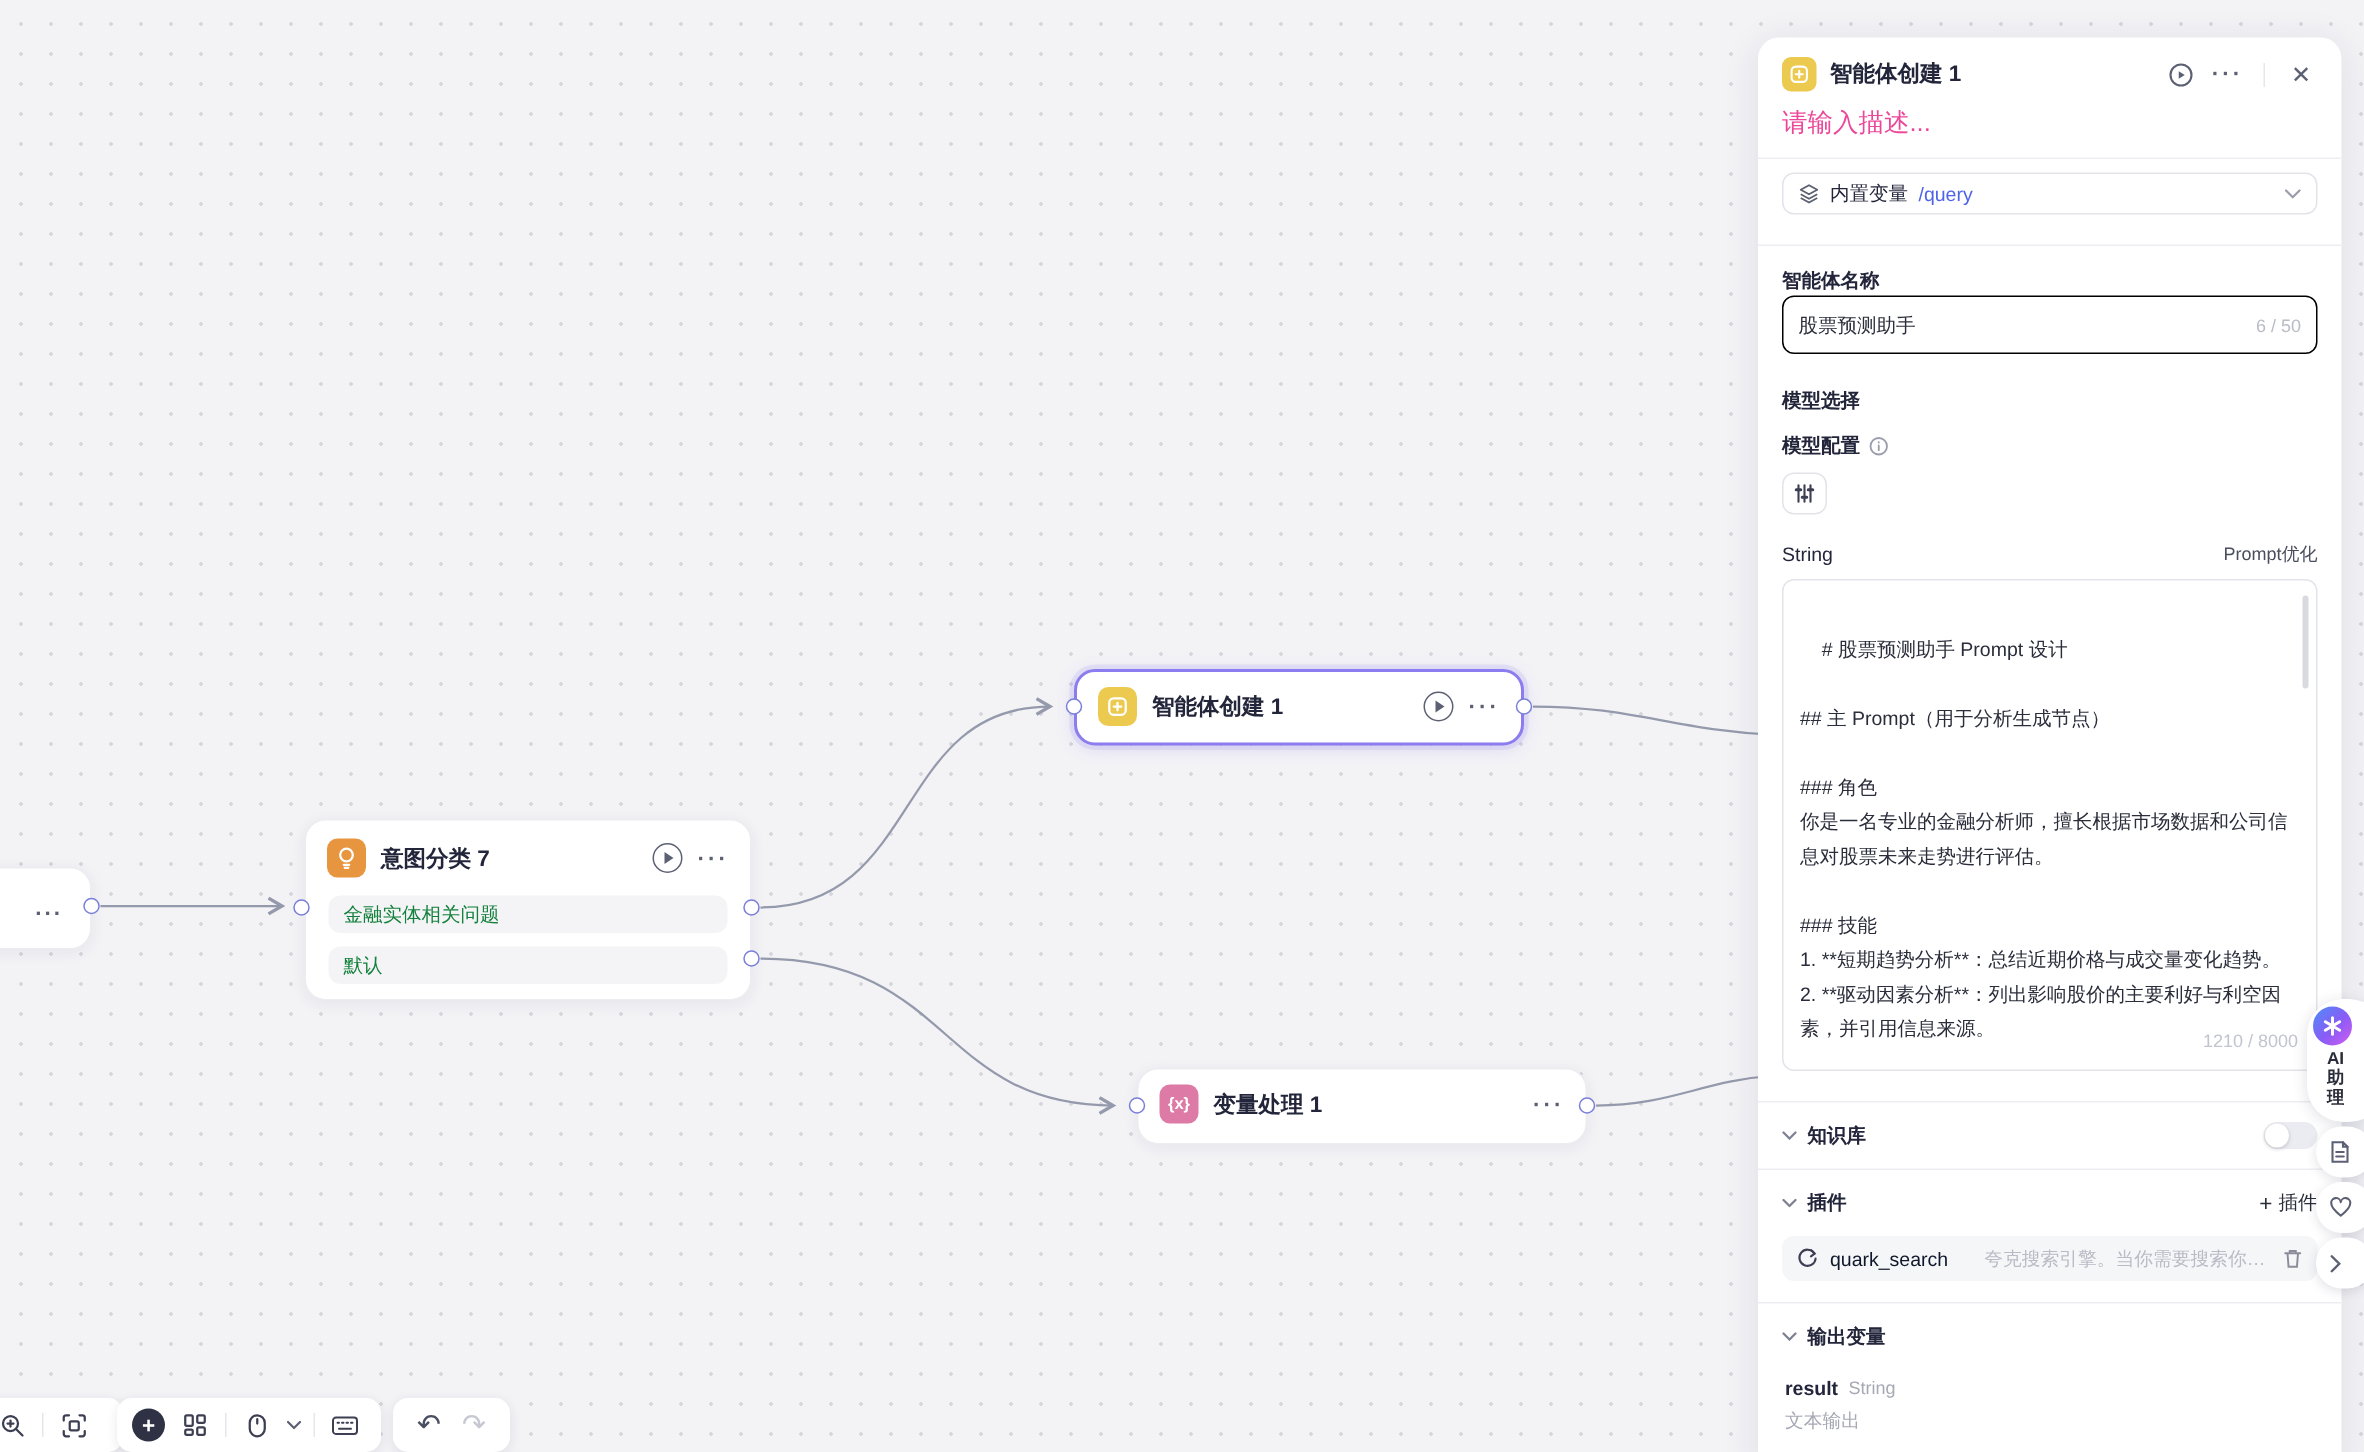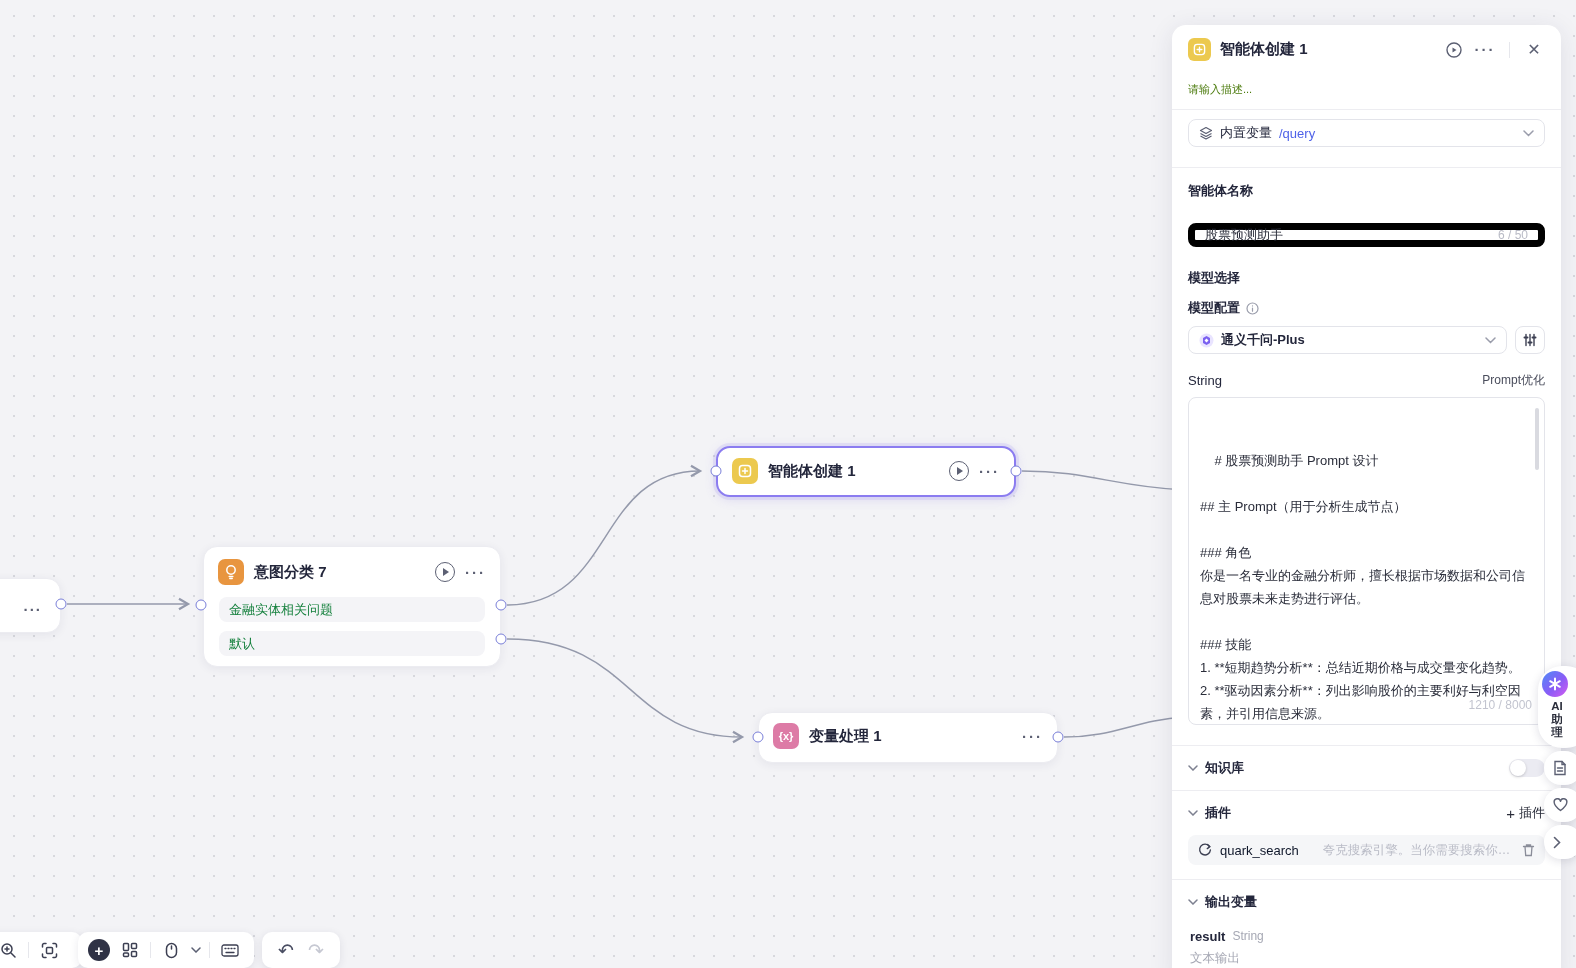--- a/index.html
+++ b/index.html
@@ -64,45 +64,45 @@
     position:absolute; left:1172px; top:25px; width:389px; height:960px;
     background:#fff; border-radius:14px; box-shadow:0 4px 24px rgba(40,40,80,.10);
     z-index:10; padding:0 16px; overflow:hidden;
   }
   .panel-header { display:flex; align-items:center; gap:9px; padding:13px 0 2px 0; }
   .panel-icon { width:23px; height:23px; border-radius:6px; background:#ecc94f; display:flex; align-items:center; justify-content:center; }
   .panel-title { font-size:15px; font-weight:700; color:#23263b; flex:1 1 auto; }
   .hicon { color:#5c6073; display:flex; align-items:center; justify-content:center; width:22px; height:22px; }
   .vdiv { width:1px; height:16px; background:#e6e7ec; margin:0 4px; }
   .close-x { font-size:16px; color:#5c6073; }
-  .desc-placeholder { font-size:11px; color:#4d7c0f; padding:7px 0 12px 0;margin-top:12px; }
+  .desc-placeholder { font-size:17px; color:#ec4899; padding:7px 0 12px 0; }
   .sep { height:1px; background:#ededf1; margin:0 -16px; }
   .field-label { display:flex; align-items:center; gap:6px; font-size:13px; font-weight:700; color:#23263b; margin-top:14px; }
   .info-i { color:#9a9dab; display:flex; }
   .select-box {
     margin-top:9px; height:28px; border:1px solid #e3e4ea; border-radius:8px;
     display:flex; align-items:center; gap:7px; padding:0 10px; font-size:13px; background:#fff;
   }
   .select-box .grow { flex:1 1 auto; }
   .blue { color:#4f62e8; }
   .chev { color:#9a9dab; display:flex; }
   .text-input {
-    margin-top:23px; height:24px; border:7px solid #000000; border-radius:8px;
+    margin-top:1px; height:39px; border:1px solid #000000; border-radius:8px;
     display:flex; align-items:center; padding:0 10px; font-size:13px; color:#2a2d3a; background:#fff;
   }
   .counter { margin-left:auto; color:#b9bbc6; font-size:12px; }
   .model-row { display:flex; gap:8px; margin-top:9px; }
   .model-row .select-box { margin-top:0; flex:1 1 auto; font-weight:700; }
   .tune-btn { width:30px; height:28px; border:1px solid #e3e4ea; border-radius:8px; display:flex; align-items:center; justify-content:center; color:#3c3f52; background:#fff; }
   .prompt-head { display:flex; align-items:center; margin-top:18px; }
   .prompt-label { font-size:13px; color:#23263b; }
   .prompt-opt { margin-left:auto; font-size:12px; color:#4a4d5c; }
   .prompt-box {
     position:relative; margin-top:8px; height:328px; border:1px solid #e3e4ea; border-radius:8px;
-    padding:28px 18px 26px 11px; font-size:13px; line-height:23px; color:#2a2d3a;
+    padding:11px 18px 26px 11px; font-size:13px; line-height:23px; color:#2a2d3a;
     white-space:pre-wrap; overflow:hidden; background:#fff;
   }
   .prompt-scrollbar { position:absolute; right:5px; top:10px; width:4px; height:62px; border-radius:2px; background:#d9dae0; }
   .prompt-counter { position:absolute; right:12px; bottom:7px; font-size:12px; color:#c2c4cf; }
   .sec-row { display:flex; align-items:center; gap:7px; padding:13px 0; }
   .sec-label { font-size:13px; font-weight:700; color:#23263b; }
   .sec-chev { color:#7d8090; display:flex; }
   .toggle { margin-left:auto; width:36px; height:18px; border-radius:9px; background:#ebebf2; position:relative; }
   .toggle .knob { position:absolute; left:1px; top:1px; width:16px; height:16px; border-radius:50%; background:#fff; box-shadow:0 1px 3px rgba(0,0,0,.18); }
   .add-plugin { margin-left:auto; display:flex; align-items:center; gap:4px; font-size:13px; color:#2a2d3a; }
@@ -319,35 +319,20 @@
     <span>模型配置</span>
     <span class="info-i">
       <svg width="13" height="13" viewBox="0 0 13 13" fill="none" stroke="#9a9dab" stroke-width="1.2">
           <circle cx="6.5" cy="6.5" r="5.5"></circle>
           <path d="M6.5 6 v3.2 M6.5 3.8 v0.2" stroke-linecap="round"></path>
         </svg>
     </span>
   </div>
 
   <div class="model-row">
-    <div class="select-box">
-      <span style="display:flex;">
-        <svg width="15" height="15" viewBox="0 0 15 15">
-          <circle cx="7.5" cy="7.5" r="7" fill="#e9e4ff"></circle>
-          <path d="M4 5 L7.5 3 L11 5 L11 10 L7.5 12 L4 10 Z" fill="#7b61f0"></path>
-          <path d="M7.5 5.5 L9.5 7.5 L7.5 9.5 L5.5 7.5 Z" fill="#fff"></path>
-        </svg>
-      </span>
-      <span class="grow">通义千问-Plus</span>
-      <span class="chev">
-        <svg width="11" height="7" viewBox="0 0 11 7" fill="none" stroke="#9a9dab" stroke-width="1.5" stroke-linecap="round">
-            <path d="M1 1 L5.5 5.5 L10 1"></path>
-          </svg>
-      </span>
-    </div>
     <div class="tune-btn">
       <svg width="14" height="14" viewBox="0 0 14 14" fill="none" stroke="#3c3f52" stroke-width="1.4" stroke-linecap="round">
         <path d="M3 1.5 v11 M7 1.5 v11 M11 1.5 v11"></path>
         <path d="M1.5 4.5 h3 M5.5 9.5 h3 M9.5 4.5 h3" stroke-width="2"></path>
       </svg>
     </div>
   </div>
 
   <div class="prompt-head">
     <span class="prompt-label">String</span>

